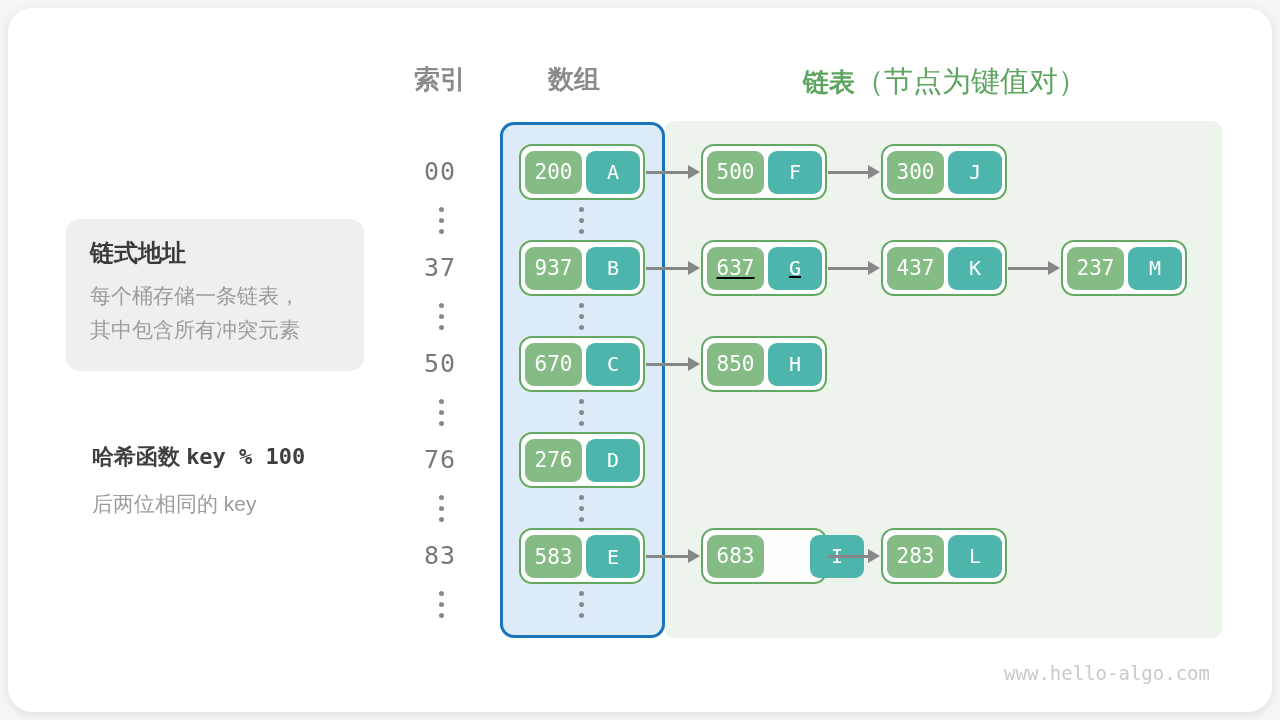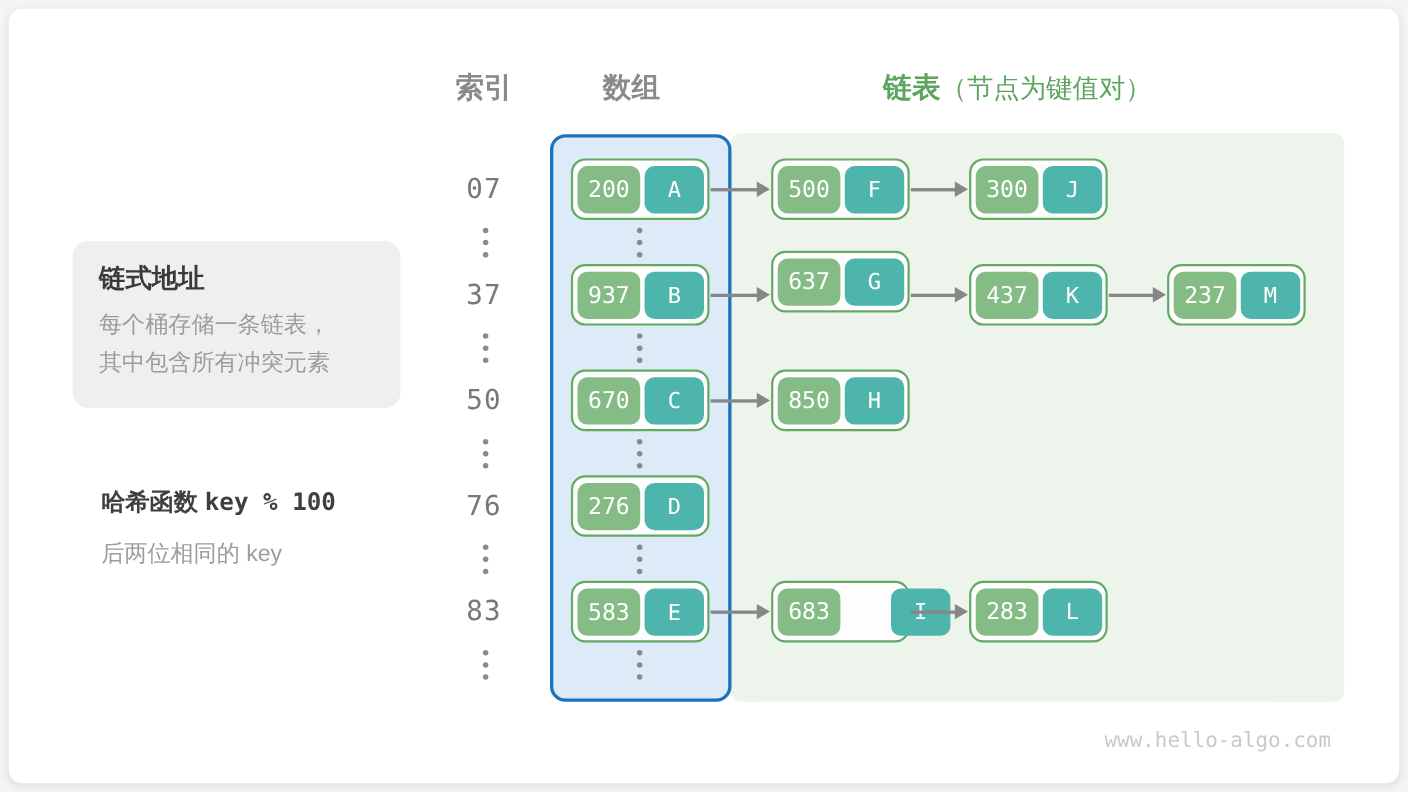--- a/index.html
+++ b/index.html
@@ -2,33 +2,33 @@
 <html><head>
 <meta charset="utf-8">
 <style>
   * { margin: 0; padding: 0; box-sizing: border-box; }
   html, body { width: 1280px; height: 720px; background: #ffffff; overflow: hidden; }
   body { font-family: "Liberation Sans", sans-serif; }
 
   #canvas { position: relative; width: 1280px; height: 720px; background: #f5f5f5; }
   #card {
     position: absolute; left: 8px; top: 8px; width: 1264px; height: 704px;
-    background: #ffffff; border-radius: 12px;
+    background: #ffffff; border-radius: 24px;
     box-shadow: 0 2px 10px rgba(0,0,0,0.10);
   }
 
   
   .col-header {
     position: absolute; top: 54px; font-size: 26px; font-weight: bold;
     color: #8a8a8a; text-align: center; white-space: nowrap;
   }
   #hdr-index { left: 397px; width: 70px; }
   #hdr-array { left: 531px; width: 70px; }
   #hdr-list  { left: 795px; width: 430px; text-align: left; color: #5ca45f; }
-  #hdr-list .note { font-weight: normal; font-size: 24px; color: #5ca45f; }
+  #hdr-list .note { font-weight: normal; font-size: 29px; color: #5ca45f; }
 
   
   #list-region {
     position: absolute; left: 656px; top: 113px; width: 558px; height: 517px;
     background: #edf4ec; border-radius: 10px;
   }
   #array-region {
     position: absolute; left: 492px; top: 114px; width: 165px; height: 516px;
     background: #dcebf7; border: 3px solid #1b74bb; border-radius: 14px;
   }
@@ -132,21 +132,21 @@
       <div class="title">
         <span>哈希函数</span>
         <span class="code">key % 100</span>
       </div>
       <div class="body">
         <div>后两位相同的 key</div>
       </div>
     </div>
 
     <div id="diagram-rows">
-        <div class="idx-label" style="left: 397px; top: 149px;">07</div>
+        <div class="idx-label" style="left: 397px; top: 149px;">00</div>
         <div class="dots" style="left: 430px; top: 199px;">
           <div class="dot"></div>
           <div class="dot"></div>
           <div class="dot"></div>
         </div>
         <div class="dots" style="left: 570px; top: 199px;">
           <div class="dot"></div>
           <div class="dot"></div>
           <div class="dot"></div>
         </div>
@@ -182,21 +182,21 @@
           <div class="dot"></div>
         </div>
         <div class="kv-node" style="left: 511px; top: 232px;">
           <div class="kv-key">937</div>
           <div class="kv-val">B</div>
         </div>
         <div class="arrow" style="left: 638px; top: 253px; width: 54px;">
           <div class="shaft" style="width: 44px;"></div>
           <div class="head" style="left: 42px;"></div>
         </div>
-        <div class="kv-node" style="left: 693px; top: 220px;">
+        <div class="kv-node" style="left: 693px; top: 232px; text-decoration: underline;">
           <div class="kv-key">637</div>
           <div class="kv-val">G</div>
         </div>
         <div class="arrow" style="left: 820px; top: 253px; width: 52px;">
           <div class="shaft" style="width: 42px;"></div>
           <div class="head" style="left: 40px;"></div>
         </div>
         <div class="kv-node" style="left: 873px; top: 232px;">
           <div class="kv-key">437</div>
           <div class="kv-val">K</div>

